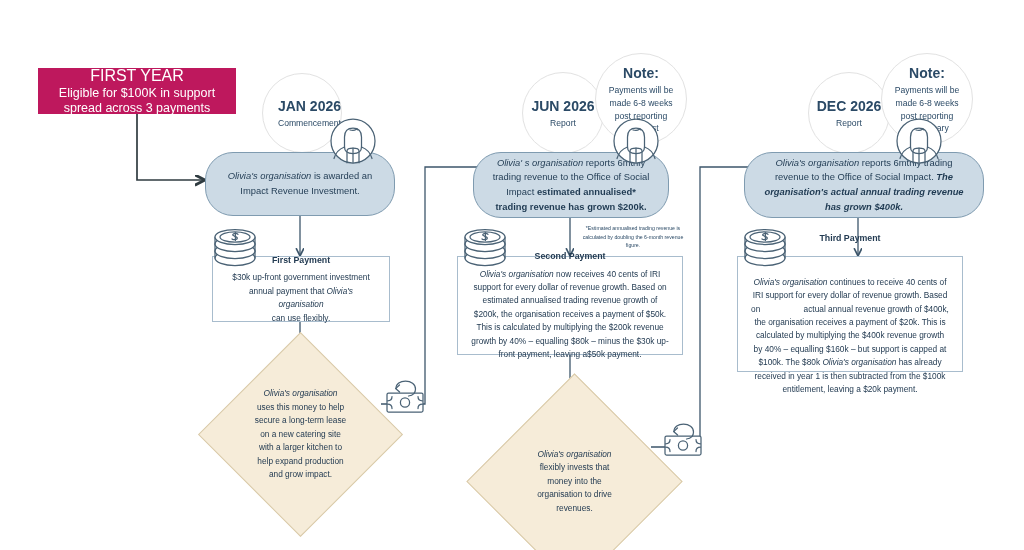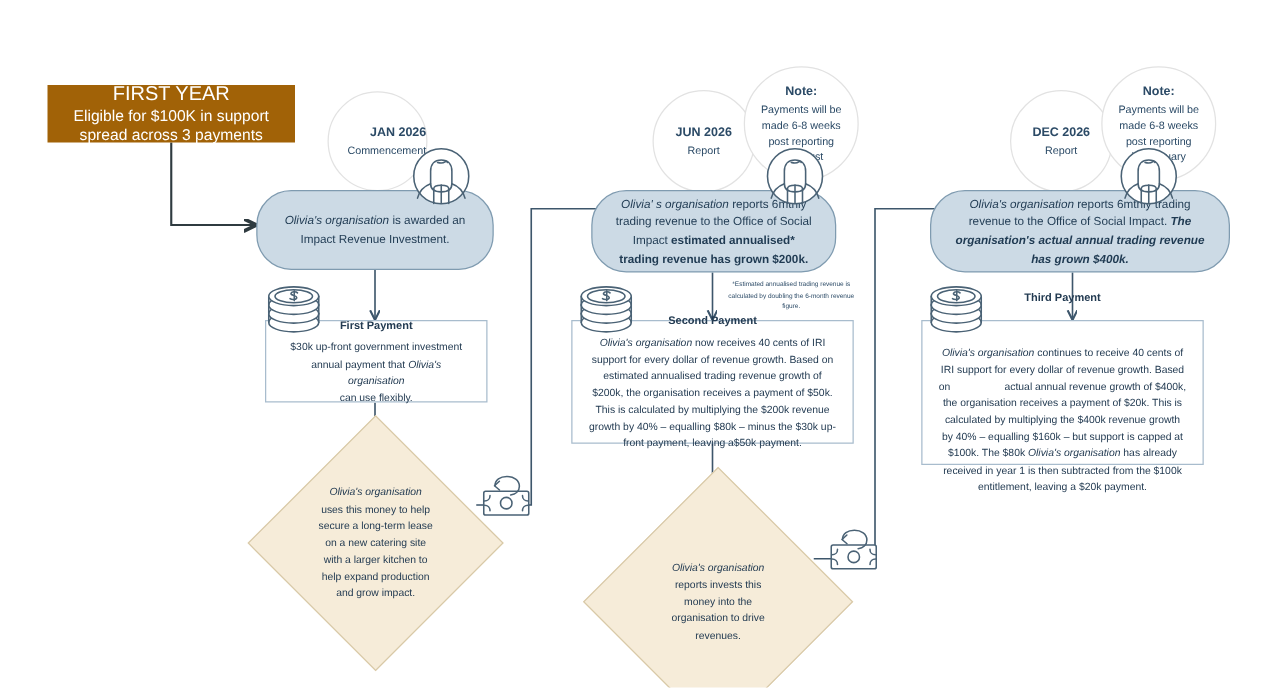--- a/index.html
+++ b/index.html
@@ -9,21 +9,21 @@
     font-family:"Liberation Sans","DejaVu Sans",sans-serif;
     color:#1f3a52;
   }
   #stage{position:relative;width:1024px;height:550px;}
 
   
   .node{position:absolute;box-sizing:border-box;}
 
   
   .banner{
-    background:#a16207;
+    background:#be185d;
     color:#ffffff;
     display:flex;flex-direction:column;justify-content:center;
     text-align:center;
     line-height:1.22;
   }
   .banner .b-sub{font-size:12.5px;font-weight:normal;}
 
   
   .pill{
     background:#ccdae5;
@@ -43,21 +43,21 @@
   .circle{
     border-radius:50%;
     border:1px solid #e2e2e2;
     background:#ffffff;
     display:flex;flex-direction:column;align-items:center;justify-content:center;
     text-align:center;
     font-size:8.6px;
     line-height:1.5;
     color:#2b4a66;
   }
-  .circle .c-title{font-weight:bold;font-size:10px;}
+  .circle .c-title{font-weight:bold;font-size:14px;}
 
   
   .paybox{
     background:#ffffff;
     border:1px solid #a8bccd;
     display:flex;flex-direction:column;align-items:center;justify-content:center;
     text-align:center;
     padding:10px 13px;
     font-size:8.3px;
     line-height:1.62;
@@ -200,21 +200,21 @@
     <div>
       <span style="font-style:italic">Olivia's organisation</span><span> now receives 40 cents of IRI support for every dollar of revenue growth. Based on estimated annualised trading revenue growth of $200k, the organisation receives a payment of $50k. This is calculated by multiplying the $200k revenue growth by 40% – equalling $80k – minus the $30k up-front payment, leaving a$50k payment.</span>
     </div>
   </div>
 
   <div class="diamond-wrap" style="left:498px;top:405px;width:153px;height:153px;">
     <div class="dshape"></div>
     <div class="dtext">
       <div>
         <span style="font-style:italic">Olivia's organisation</span><br>
-        <span>reports invests this</span><br>
+        <span>flexibly invests that</span><br>
         <span>money into the</span><br>
         <span>organisation to drive</span><br>
         <span>revenues.</span>
       </div>
     </div>
   </div>
 
   <div class="node circle" style="left:808px;top:72px;width:82px;height:82px;">
     <div class="c-title">DEC 2026</div>
     <div>Report</div>

